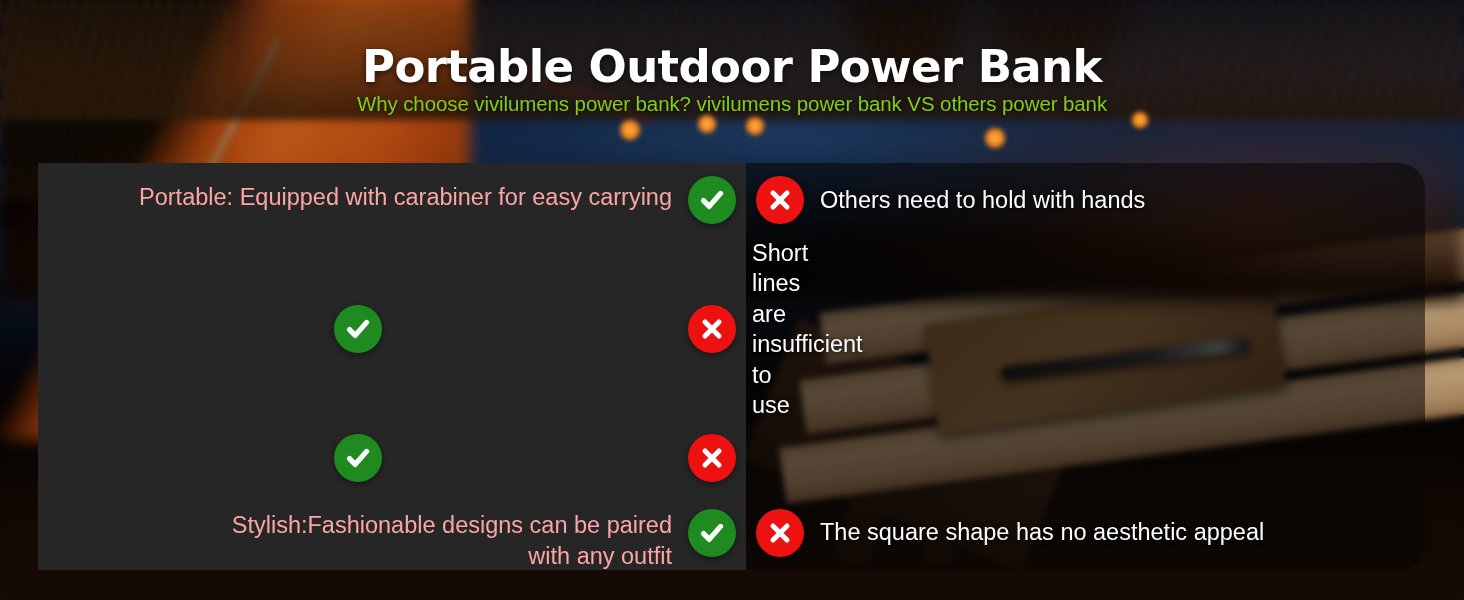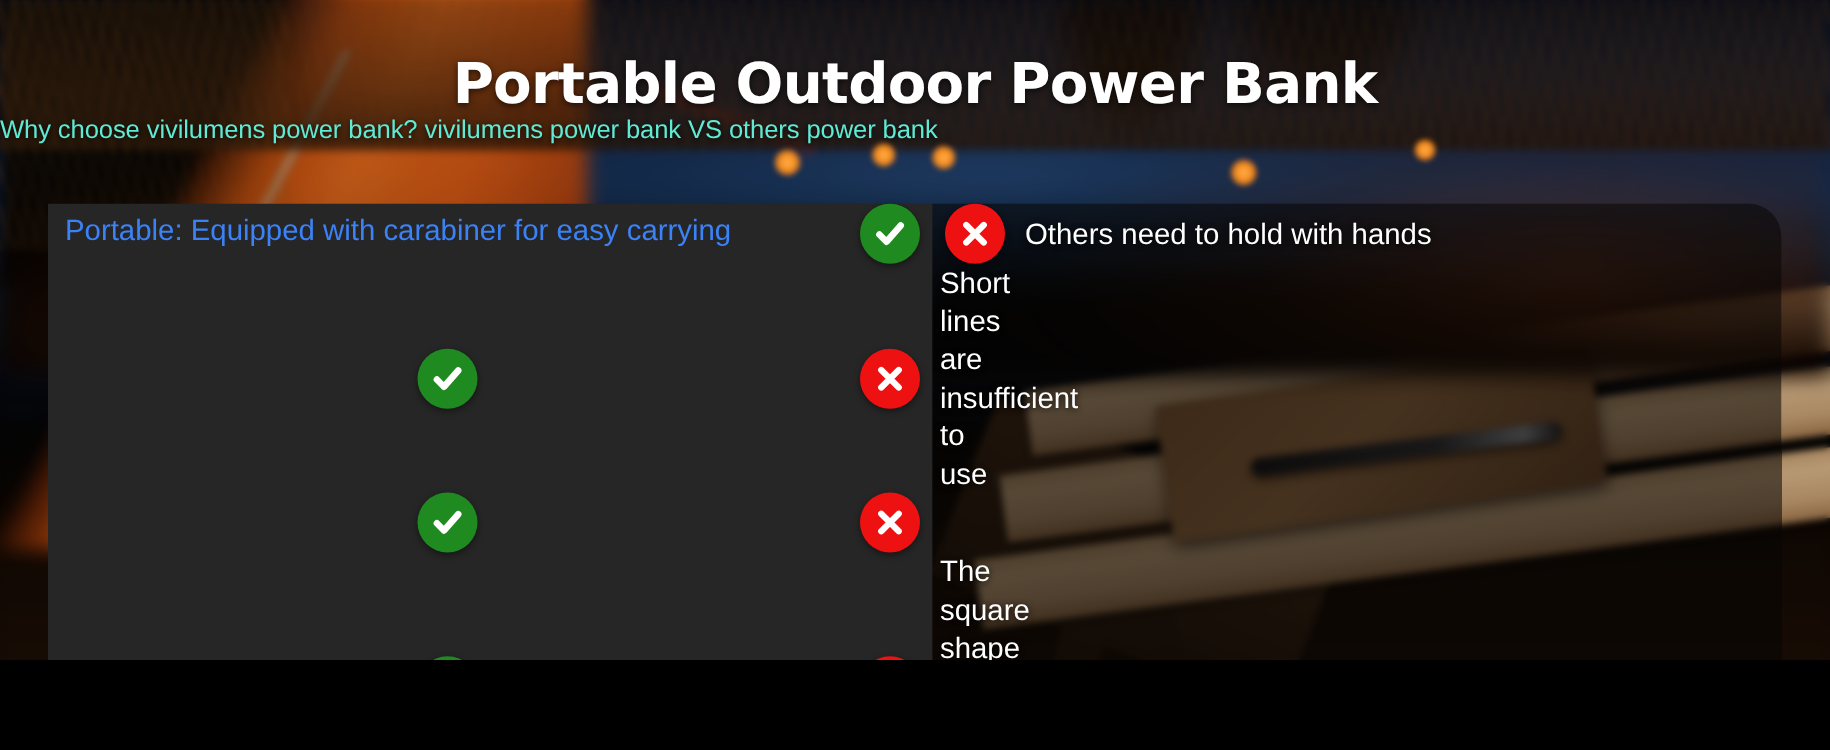--- a/index.html
+++ b/index.html
@@ -7,21 +7,21 @@
     padding: 0;
     background: #000;
   }
   body {
     font-family: "Liberation Sans", sans-serif;
   }
 
   #banner {
     position: relative;
     width: 1464px;
-    height: 528px;
+    height: 600px;
     overflow: hidden;
     background: #05070d;
   }
 
   
   .bg-layer { position: absolute; inset: 0; }
 
   
   .bg-sky {
     background:
@@ -203,21 +203,22 @@
     font-weight: bold;
     letter-spacing: -0.6px;
     font-family: "DejaVu Sans", sans-serif;
     text-shadow: 0 2px 6px rgba(0,0,0,0.65);
     white-space: nowrap;
   }
   .subtitle {
     position: absolute;
     left: 0; right: 0;
     top: 92px;
-    color: #5eead4;
+    text-align: center;
+    color: #84cc16;
     font-size: 20.5px;
     font-weight: 400;
     letter-spacing: -0.1px;
     font-family: "Liberation Sans", sans-serif;
     text-shadow: 0 1px 4px rgba(0,0,0,0.7);
     white-space: nowrap;
   }
 
   
   .panel-left {
@@ -242,24 +243,24 @@
     width: 1387px; height: 407px;
     display: grid;
     grid-template-rows: repeat(4, 1fr);
   }
   .row {
     display: grid;
     grid-template-columns: 640px 68px 68px 1fr;
     align-items: center;
   }
   .cell-pro-text {
-    color: #3b82f6;
+    color: #fca5a5;
     font-size: 23.5px;
     line-height: 1.3;
-    text-align: left;
+    text-align: right;
     padding: 0 6px 0 14px;
     font-family: "Liberation Sans", sans-serif;
     white-space: pre-line;
   }
   .cell-con-text {
     color: #ffffff;
     font-size: 23.5px;
     line-height: 1.3;
     text-align: left;
     padding: 0 18px 0 6px;
@@ -377,20 +378,22 @@
         </div>
         <div>
           <div class="badge cross">
             <svg width="28" height="28" viewBox="0 0 28 28" aria-hidden="true">
               <path d="M7 7 L21 21 M21 7 L7 21" fill="none" stroke="#ffffff" stroke-width="5" stroke-linecap="round"></path>
             </svg>
           </div>
         </div>
       </div>
       <div class="row r4">
+        <div class="cell-pro-text">Stylish:Fashionable designs can be paired
+with any outfit</div>
         <div>
           <div class="badge check">
             <svg width="30" height="30" viewBox="0 0 30 30" aria-hidden="true">
               <path d="M6.5 15.6 L12.2 21.4 L23.6 8.4" fill="none" stroke="#ffffff" stroke-width="5.2" stroke-linecap="round" stroke-linejoin="round"></path>
             </svg>
           </div>
         </div>
         <div>
           <div class="badge cross">
             <svg width="28" height="28" viewBox="0 0 28 28" aria-hidden="true">

